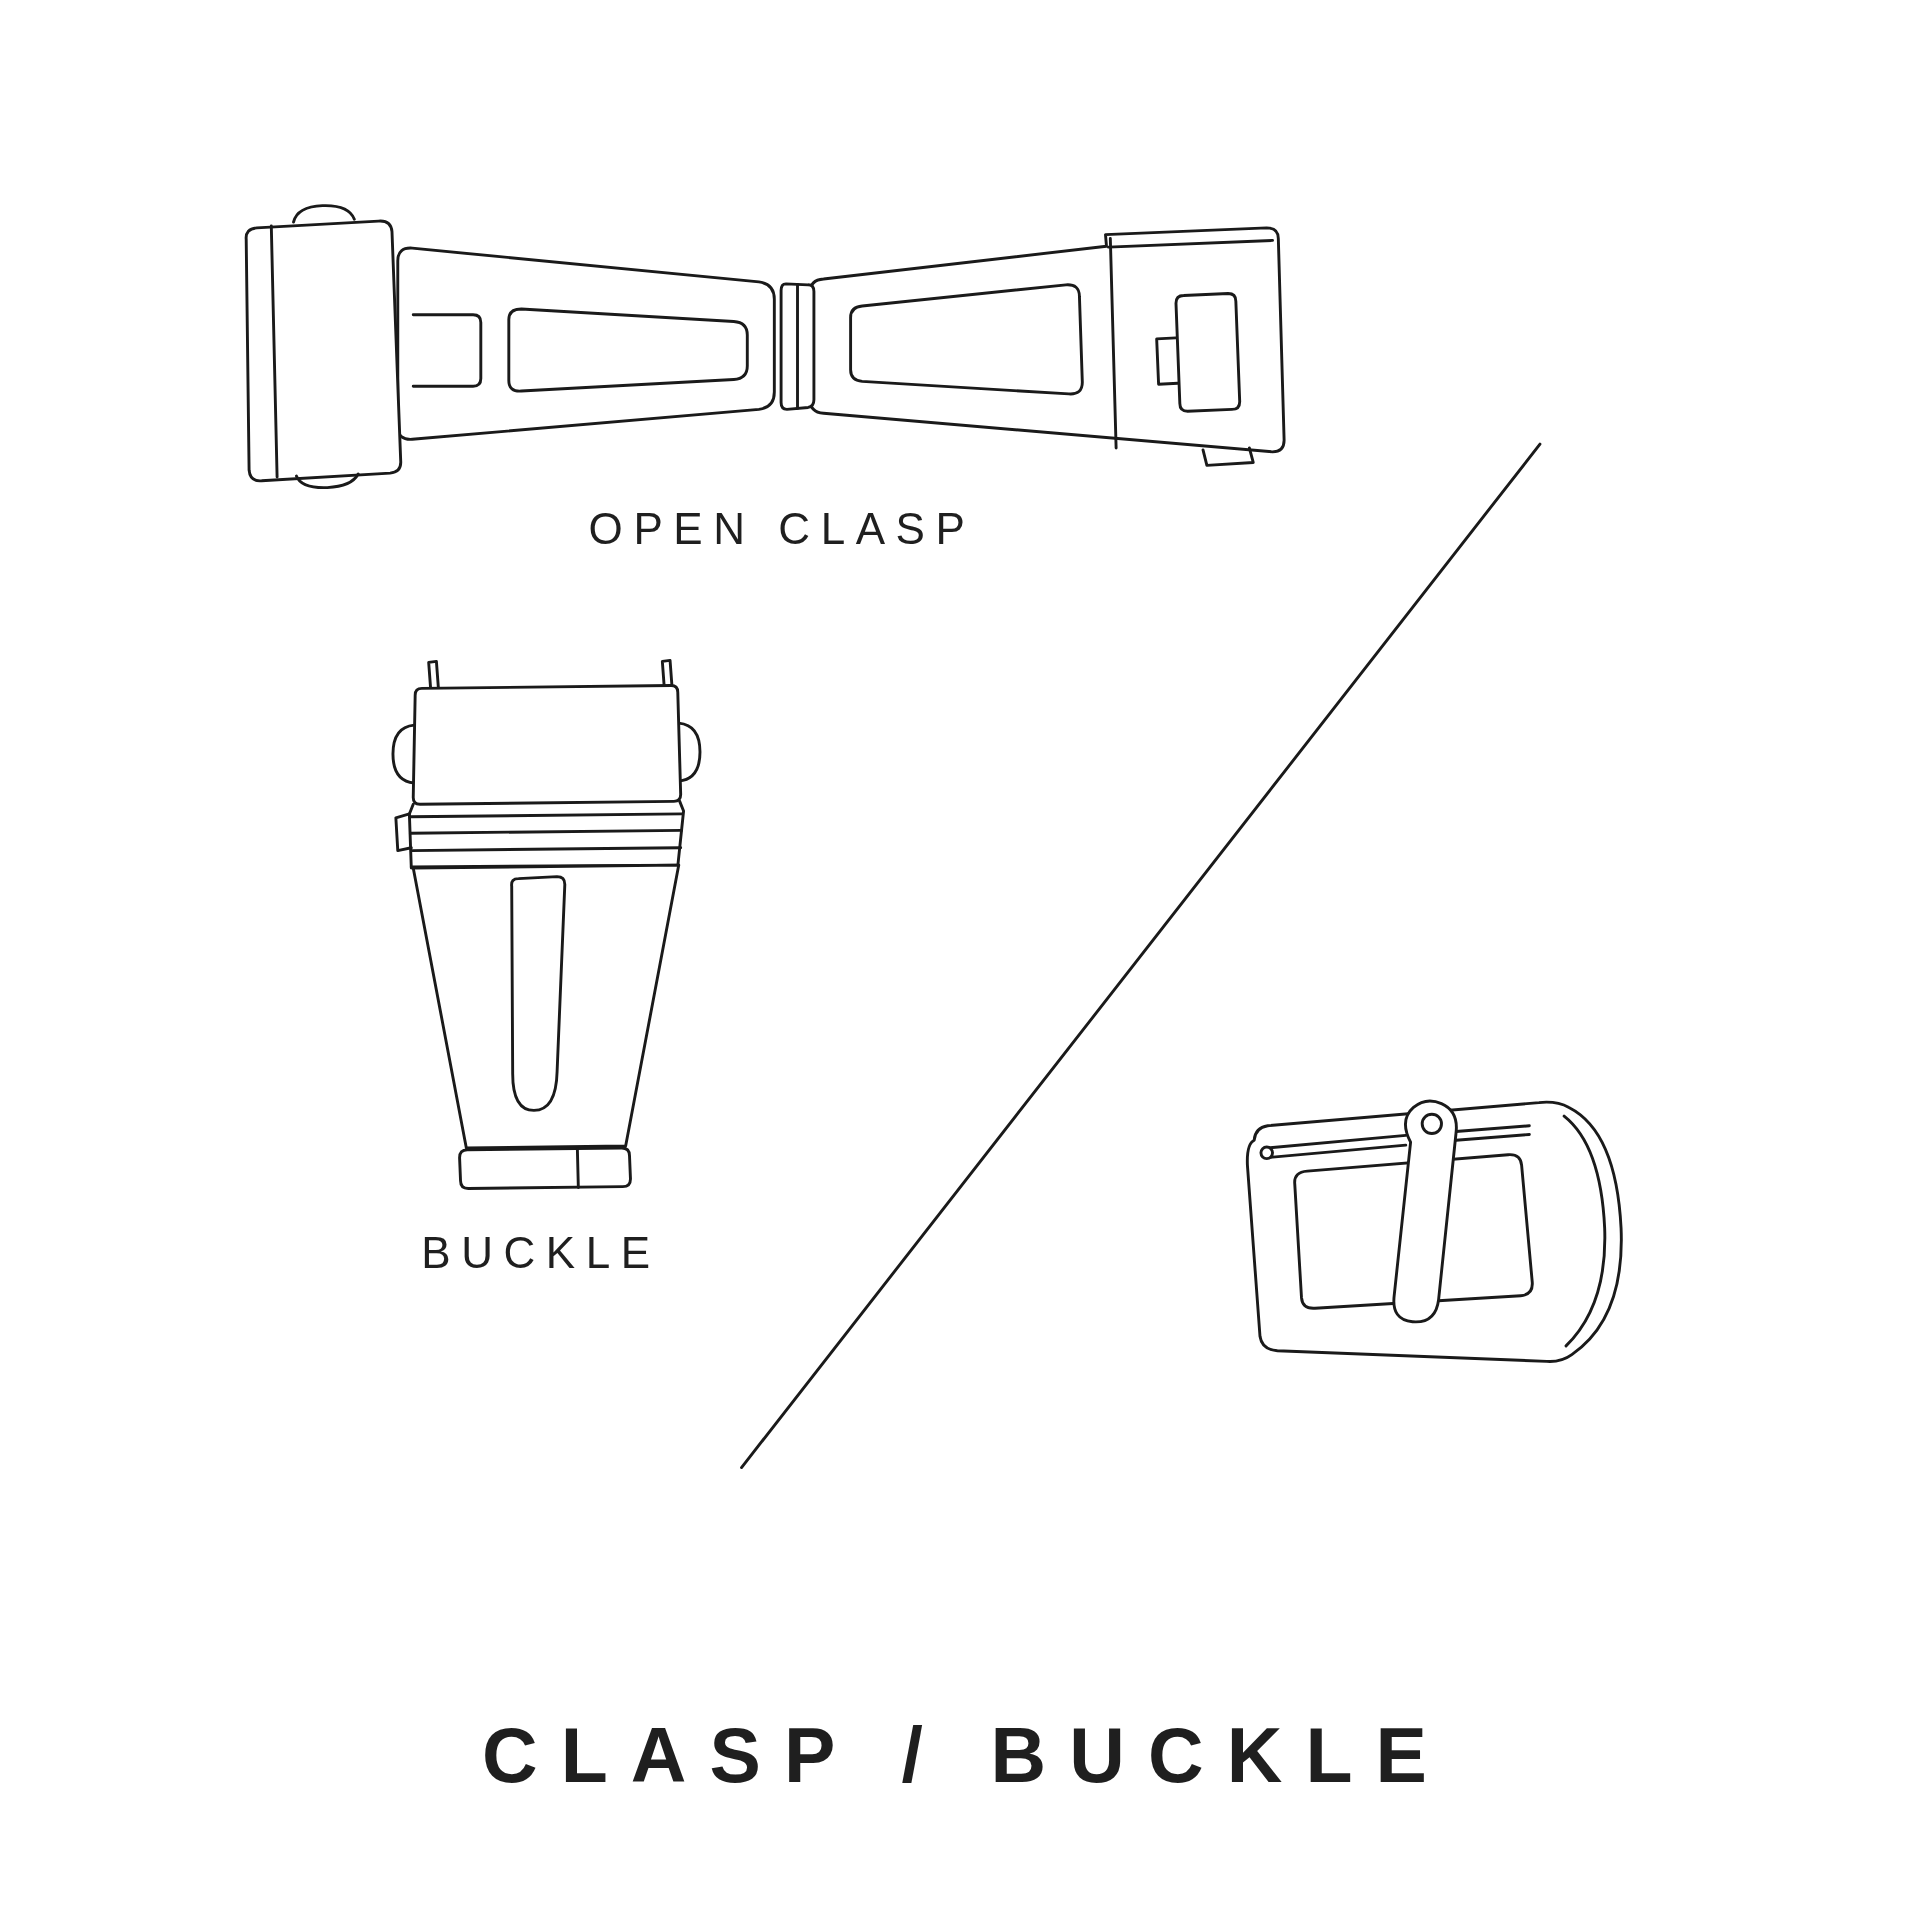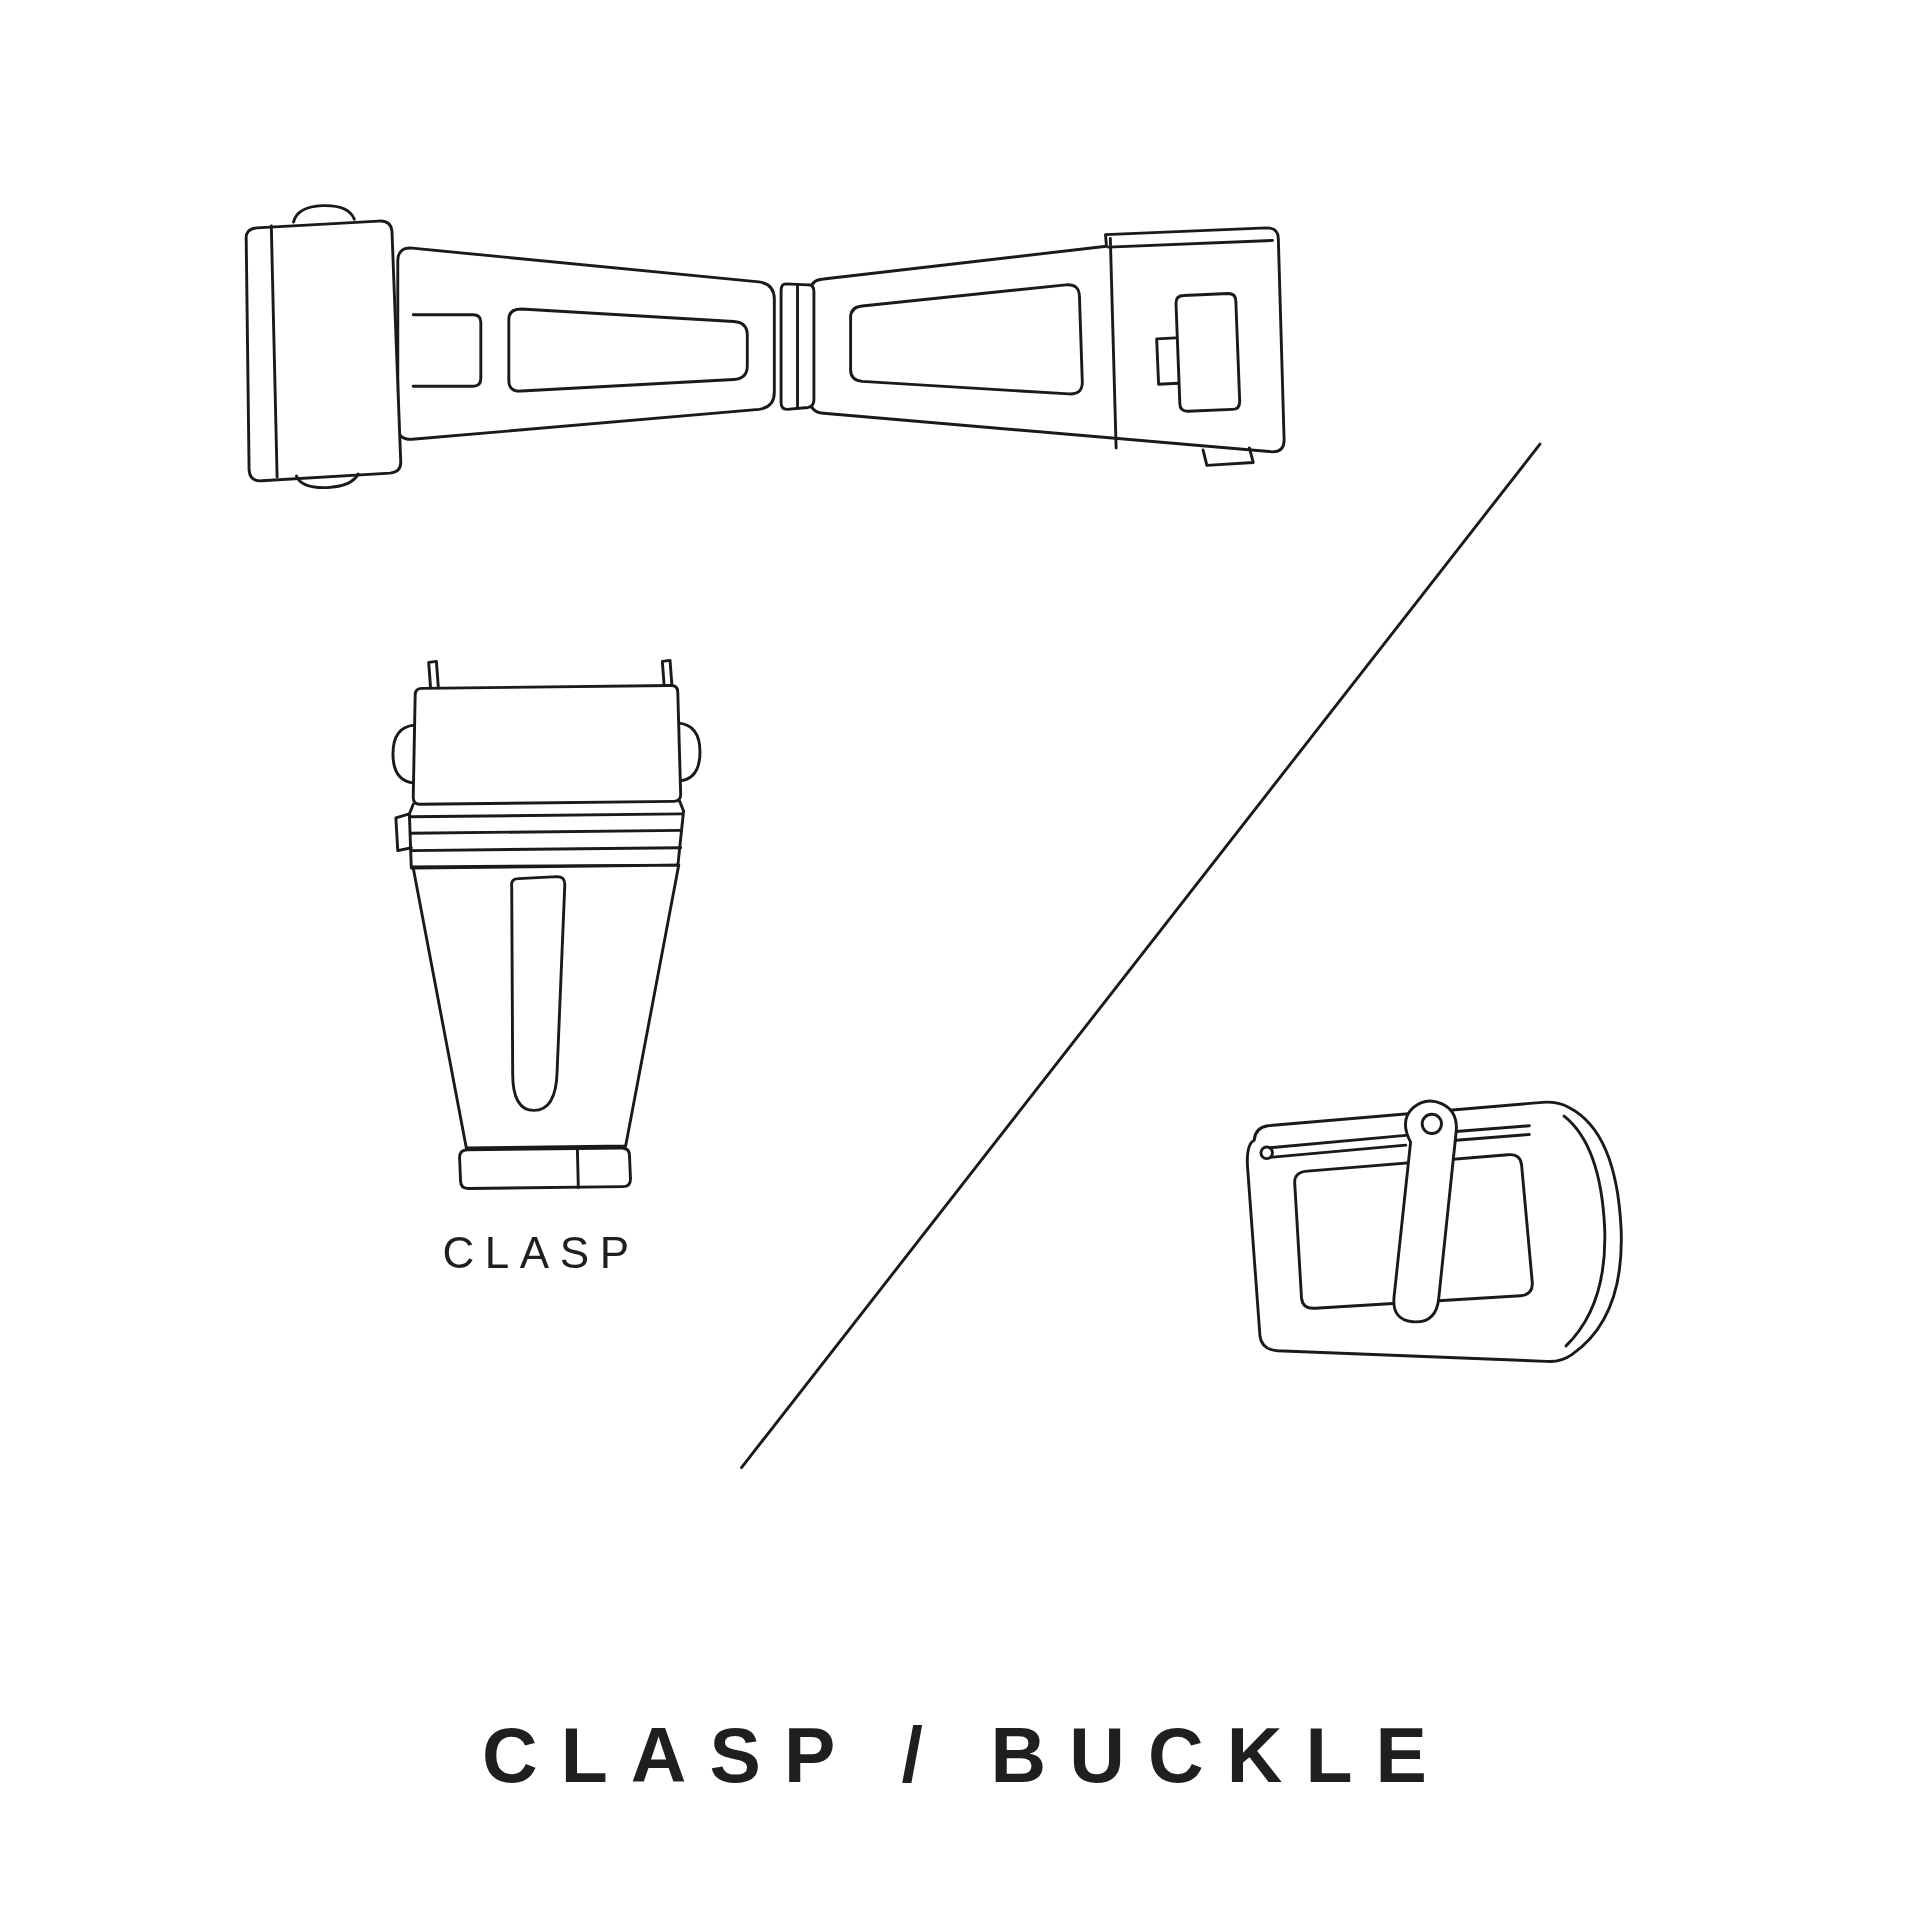--- a/index.html
+++ b/index.html
@@ -120,19 +120,20 @@
       <path fill="none" d="M1312 1199 L1456 1186"></path>
       <path fill="none" d="M1508 1172 L1584 1166"></path>
       <path fill="none" d="M1508 1181 L1584 1175"></path>
       <circle cx="1312" cy="1194" r="6" fill="#ffffff"></circle>
 
       <path d="M1461 1183 Q1449 1160 1464 1147 Q1477 1136 1493 1143 Q1511 1151 1508 1174 L1490 1346 Q1487 1371 1463 1369 Q1441 1367 1444 1342 L1461 1183 Z"></path>
       <circle cx="1483" cy="1164" r="10" fill="#ffffff"></circle>
     </g>
   </svg>
 
+  <div class="label" style="left:782px; top:504px">OPEN CLASP</div>
 
-  <div class="label" style="left:541px; top:1228px">CLASP</div>
+  <div class="label" style="left:541px; top:1228px">BUCKLE</div>
 
   <div class="title" style="left:966px; top:1711px">CLASP / BUCKLE</div>
 
 </div>
 
 
 </body></html>

